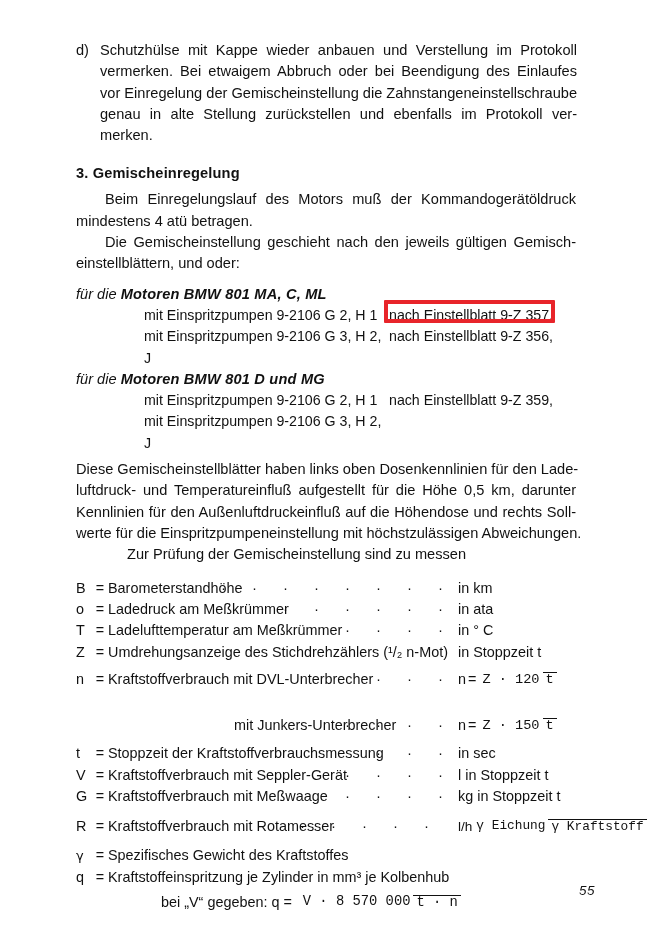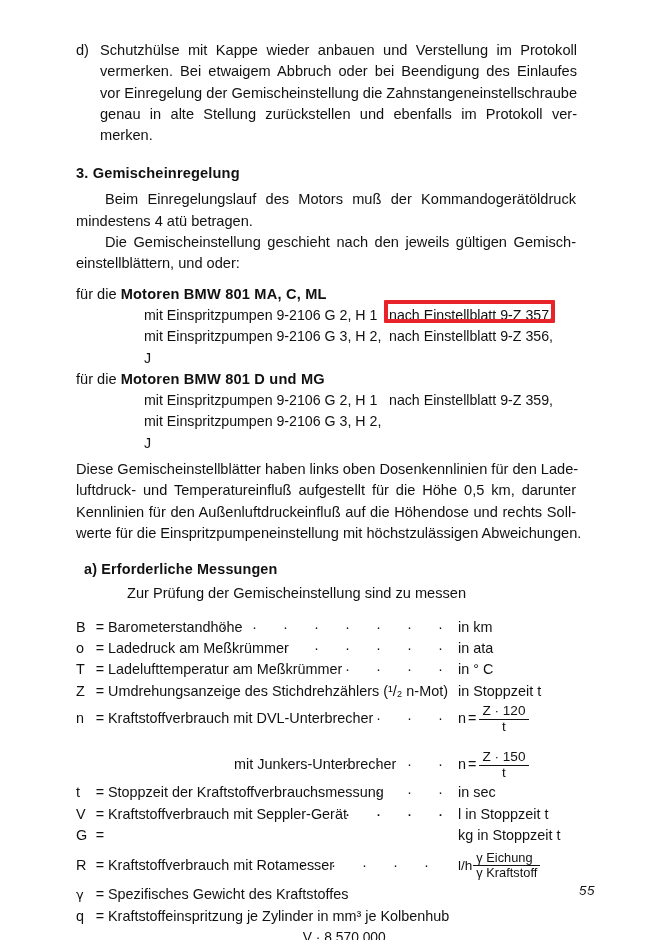--- a/index.html
+++ b/index.html
@@ -79,20 +79,21 @@
   }
   .sub-head .mk { font-weight: bold; }
 
   .indent-1 { text-indent: 29px; }
 
   
   .engines { margin-top: 9px; }
   .eng-head {
     font-size: 14.6px;
     line-height: 21.3px;
+    font-style: italic;
   }
   .eng-head .pre { font-weight: normal; }
   .eng-head .bold { font-weight: bold; letter-spacing: 0.2px; }
   .eng-row {
     display: flex;
     font-size: 14.2px;
     line-height: 21.3px;
     padding-left: 68px;
   }
   .eng-row .pump { width: 245px; flex: 0 0 245px; }
@@ -171,25 +172,27 @@
     letter-spacing: 11.5px;
   }
   .sub-def .unit {
     width: 118px;
     flex: 0 0 118px;
   }
 
   
   .frac {
     display: inline-flex;
-    flex-direction: column;
+    flex-direction: row;
+    align-items: center;
     vertical-align: middle;
     margin: 0 1px;
     line-height: 1.08;
     font-size: 13.6px;
+    font-family: Liberation Mono, monospace;
   }
   .frac .num {
     padding: 0 3px 0px 3px;
     white-space: nowrap;
   }
   .frac .den {
     border-top: 1px solid #111;
     padding: 0px 3px 0 3px;
     width: 100%;
     box-sizing: border-box;
@@ -290,24 +293,20 @@
       <div class="redbox" style="border-color: rgb(232, 36, 42);"></div>
     </div>
 
     <p class="para" style="margin-top:5px">
       <span class="ln">Diese Gemischeinstellblätter haben links oben Dosenkennlinien für den Lade-</span>
       <span class="ln">luftdruck- und Temperatureinfluß aufgestellt für die Höhe 0,5 km, darunter</span>
       <span class="ln">Kennlinien für den Außenluftdruckeinfluß auf die Höhendose und rechts Soll-</span>
       <span class="ln">werte für die Einspritzpumpeneinstellung mit höchstzulässigen Abweichungen.</span>
     </p>
 
-    <div class="sub-head">
-      <span class="mk">a)</span>
-      <span>Erforderliche Messungen</span>
-    </div>
 
     <p class="para indent-1" style="margin:0 0 2px 0; padding-left:22px">Zur Prüfung der Gemischeinstellung sind zu messen</p>
 
     <div class="defs">
 
       <div class="def-row">
         <span class="sym">B</span>
         <span class="eq">=</span>
         <span class="desc">
           <span>Barometerstandhöhe</span>
@@ -395,20 +394,21 @@
           <span>Kraftstoffverbrauch mit Seppler-Gerät</span>
           <span class="dots">. . . .</span>
         </span>
         <span class="unit">l in Stoppzeit t</span>
       </div>
 
       <div class="def-row">
         <span class="sym">G</span>
         <span class="eq">=</span>
         <span class="desc">
+          <span>Kraftstoffverbrauch mit Meßwaage</span>
           <span class="dots">. . . .</span>
         </span>
         <span class="unit">kg in Stoppzeit t</span>
       </div>
 
       <div class="def-row tall" style="min-height:38px">
         <span class="sym">R</span>
         <span class="eq">=</span>
         <span class="desc">
           <span>Kraftstoffverbrauch mit Rotamesser</span>

